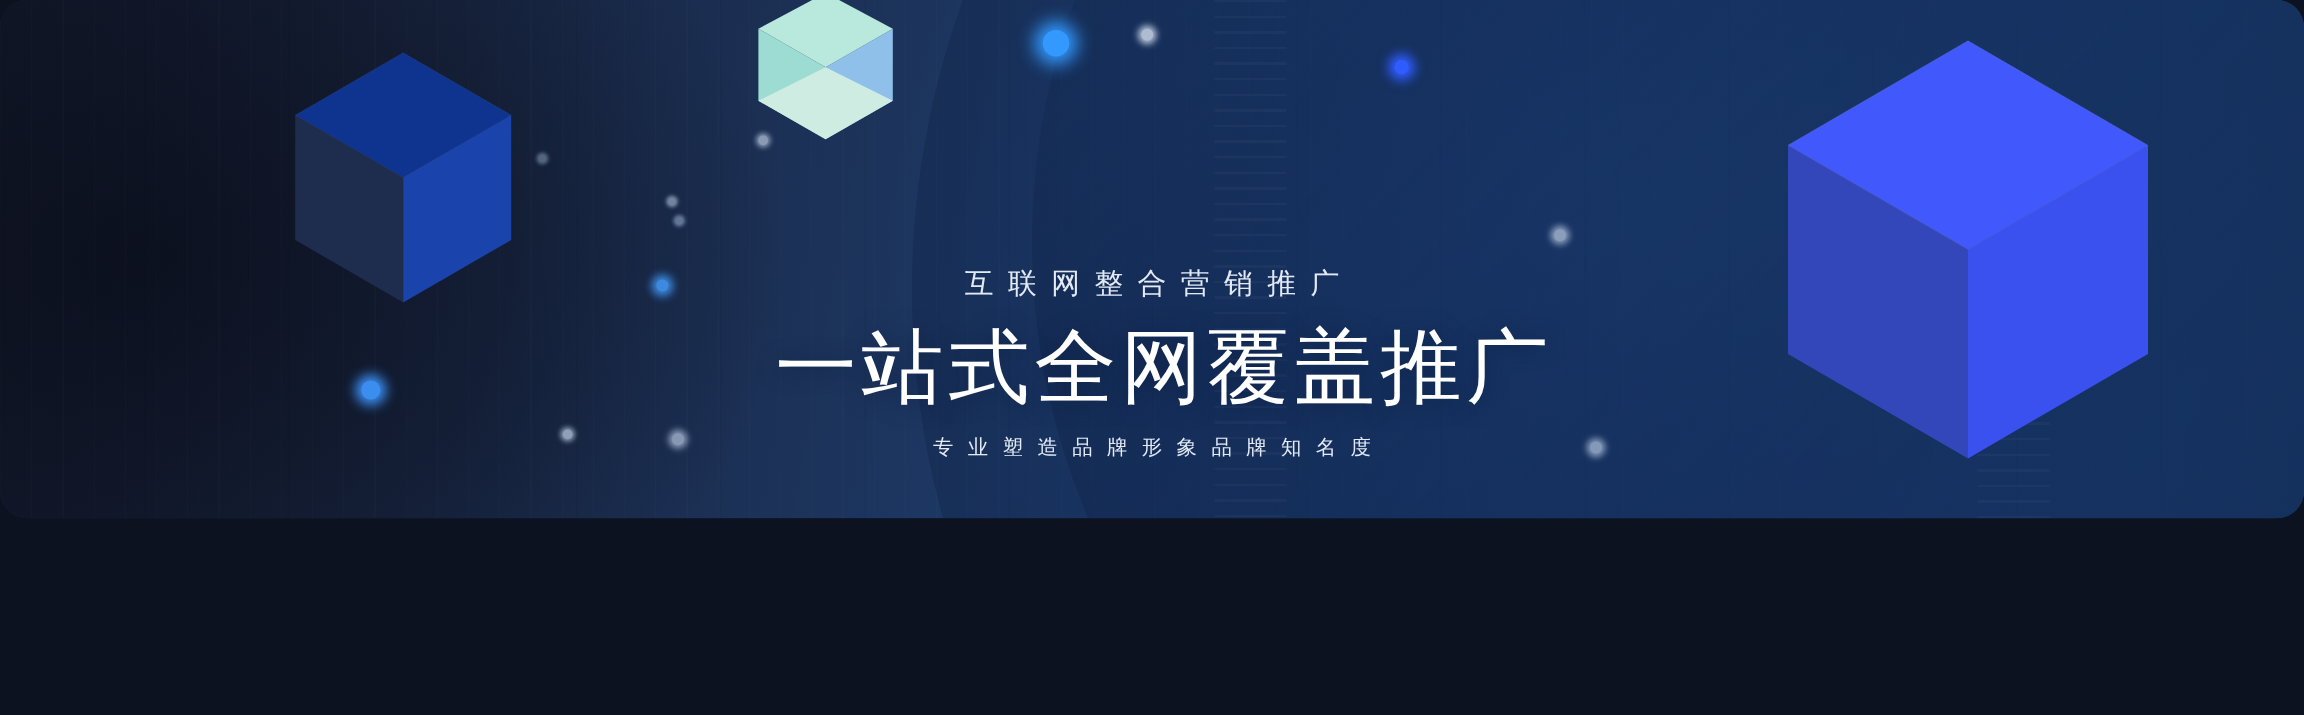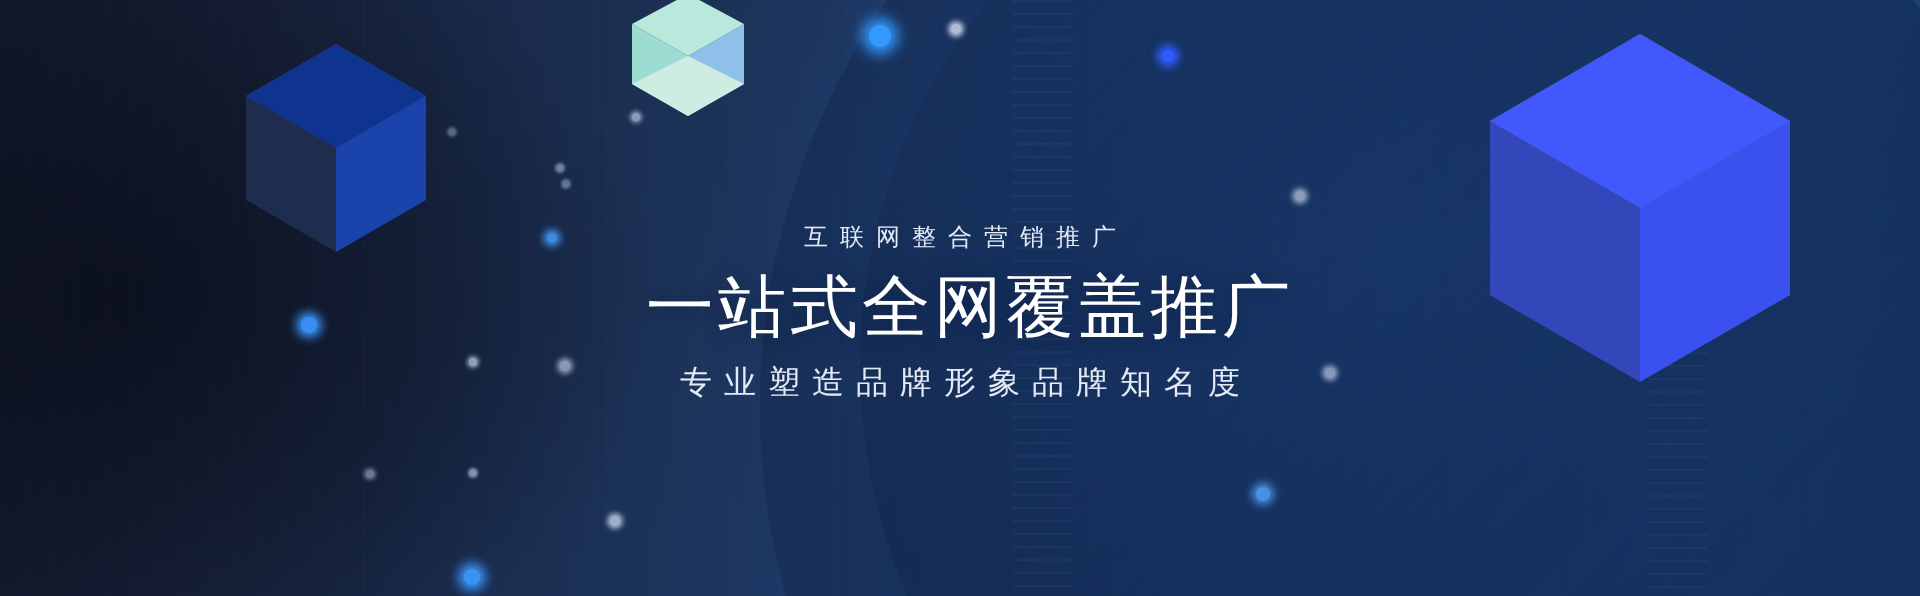--- a/index.html
+++ b/index.html
@@ -8,23 +8,24 @@
     padding: 0;
     background: #0d1220;
   }
   body {
     font-family: "Liberation Sans", "DejaVu Sans", sans-serif;
   }
 
   .banner {
     position: relative;
     width: 1920px;
-    height: 596px;
+    height: 432px;
     overflow: hidden;
     background: #16203a;
+    border-radius: 23px;
   }
 
   
   .bg-base {
     position: absolute;
     inset: 0;
     background: linear-gradient(100deg,
         #141a2d 0%,
         #161e35 8%,
         #18243f 16%,
@@ -154,21 +155,21 @@
     font-size: 68px;
     line-height: 1.12;
     letter-spacing: 4px;
     text-indent: 4px;
     color: #ffffff;
     font-weight: 400;
     margin: 0 0 18px 16px;
     text-shadow: 0 2px 18px rgba(10,25,60,0.55);
   }
   .subline {
-    font-size: 32px;
+    font-size: 17px;
     line-height: 1.25;
     letter-spacing: 12px;
     text-indent: 12px;
     color: #e3eaf6;
     font-weight: 400;
     margin: 0;
   }
 </style>
 </head>
 <body>

